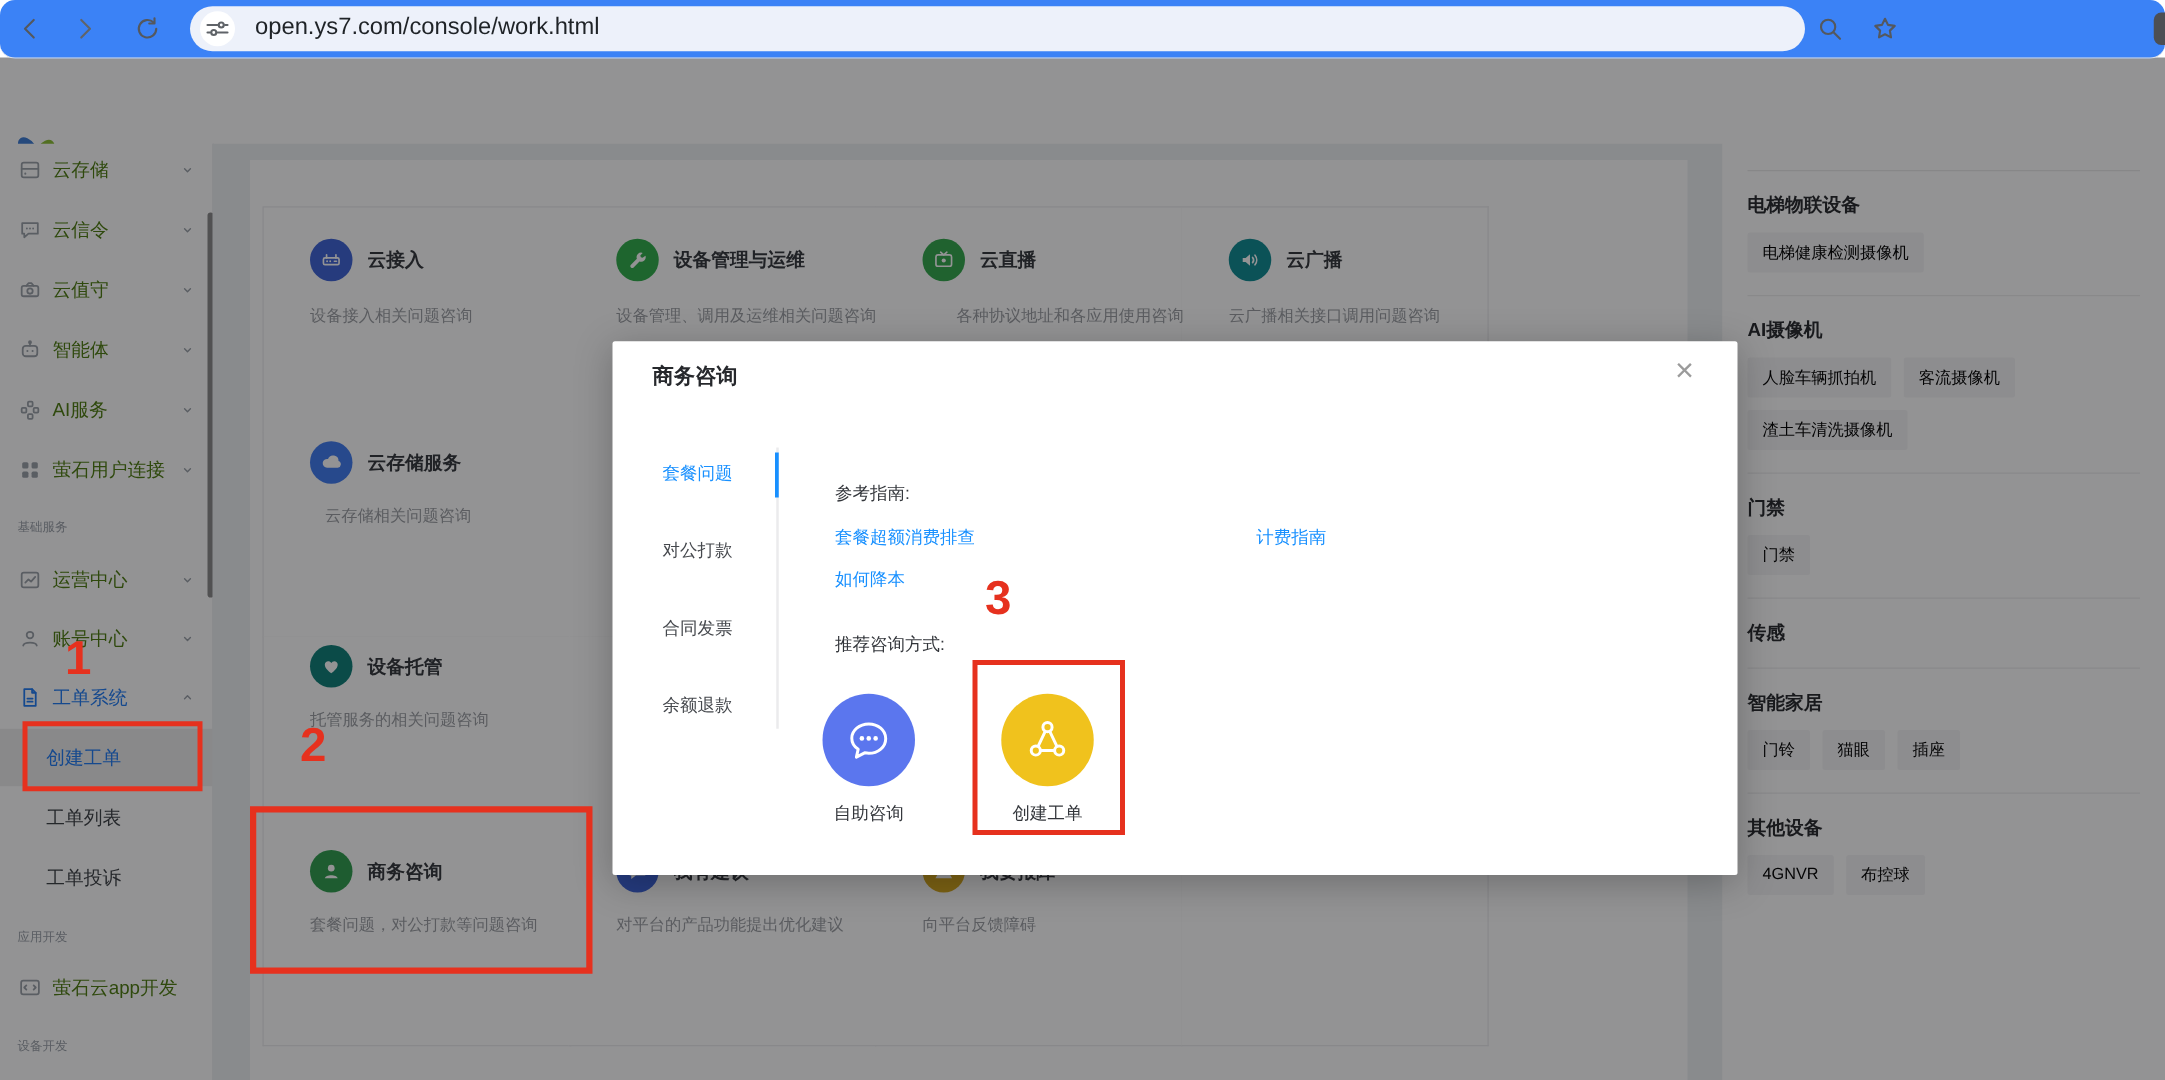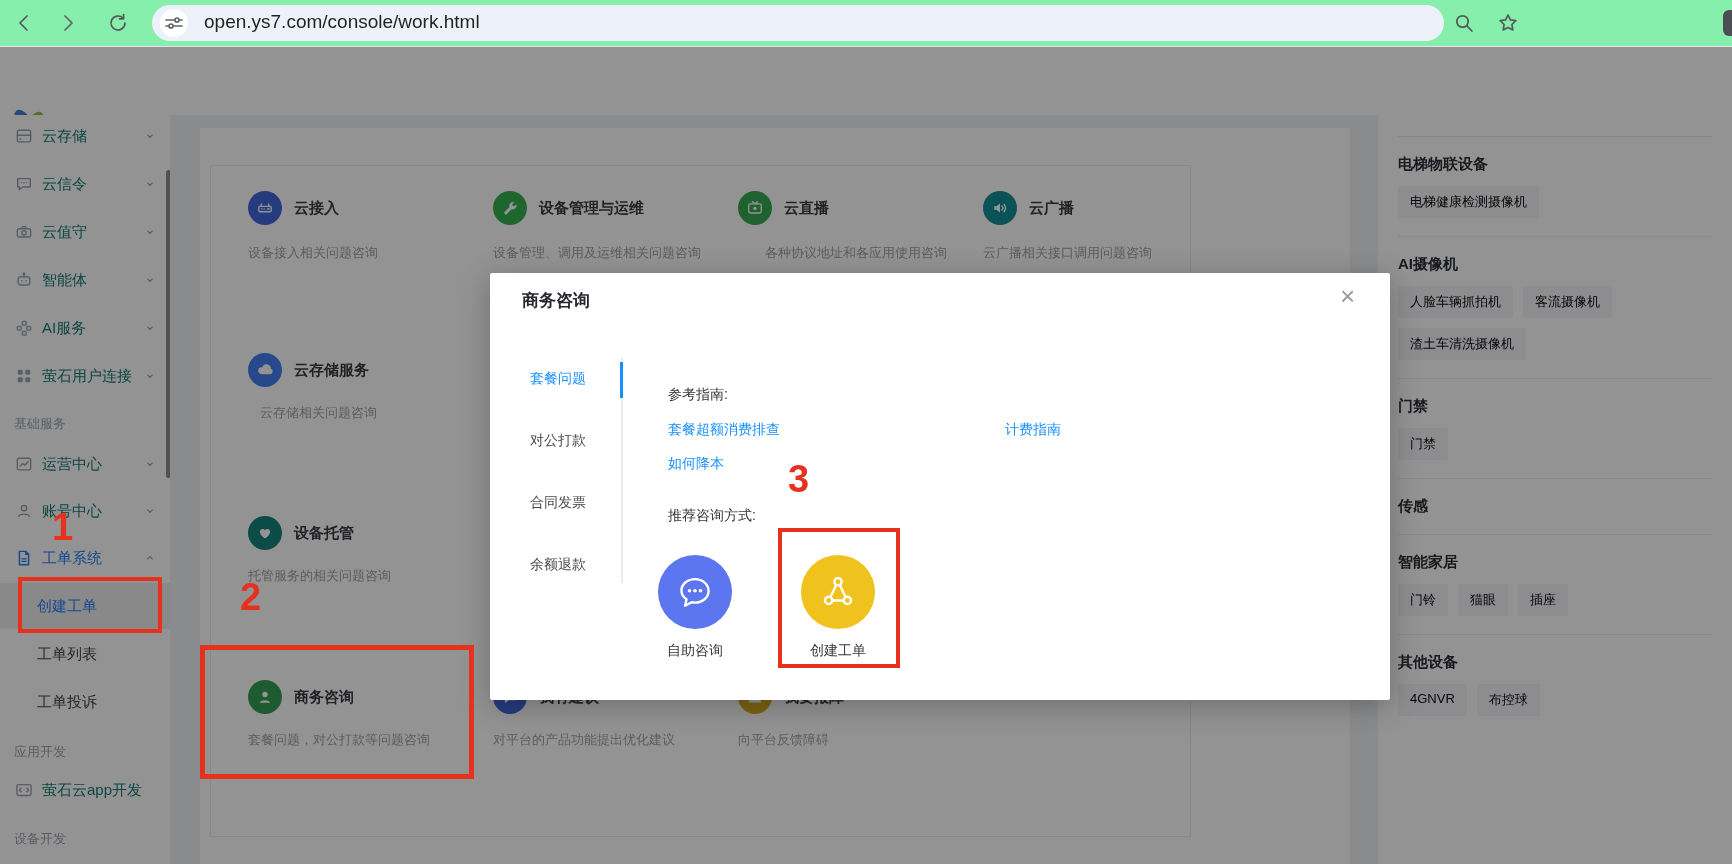--- a/index.html
+++ b/index.html
@@ -1,39 +1,39 @@
 <!DOCTYPE html>
 <html><head>
 <meta charset="utf-8">
 <style>
   html,body{margin:0;padding:0;}
   body{width:1732px;height:864px;position:relative;overflow:hidden;background:#fff;
        font-family:"Liberation Sans","DejaVu Sans",sans-serif;-webkit-font-smoothing:antialiased;}
   .abs{position:absolute;}
   
-  #chrome{left:0;top:0;width:1732px;height:46px;background:#86efac;border-bottom:1px solid #e3e5e8;z-index:80;}
+  #chrome{left:0;top:0;width:1732px;height:46px;background:#3b82f6;border-bottom:1px solid #e3e5e8;z-index:80;border-radius:12px;}
   .chrome-ic{color:#54585e;display:flex;align-items:center;justify-content:center;width:28px;height:28px;}
   #urlbar{left:152px;top:5px;width:1292px;height:36px;background:#edf1fa;border-radius:18px;}
   #tune-circle{left:160px;top:9px;width:28px;height:28px;background:#fff;border-radius:50%;
                display:flex;align-items:center;justify-content:center;color:#5f6368;}
   #url-text{left:204px;top:11px;font-size:19px;color:#1f2327;}
   
   #pageheader{left:0;top:46px;width:1732px;height:69px;background:#fff;}
   #logo{left:13px;top:63px;width:34px;height:40px;}
   .petal{position:absolute;width:13px;height:18px;border-radius:50% 50% 50% 50%/60% 60% 40% 40%;}
   #logo-title{left:54px;top:74px;font-size:20px;color:#32353a;letter-spacing:1px;}
   .hdr-ic{color:#4c5056;}
   .hdr-link{font-size:15px;color:#3a3d42;cursor:pointer;}
   
   #sidebar{left:0;top:115px;width:170px;height:749px;background:#fff;border-right:1px solid #e2e2e2;}
   .sb-row{position:absolute;left:0;width:170px;height:44px;display:flex;align-items:center;cursor:pointer;}
   .sb-ic{position:absolute;left:14px;width:20px;height:20px;color:#9aa0a8;display:flex;align-items:center;}
-  .sb-label{position:absolute;left:42px;font-size:15px;color:#0f766e;}
+  .sb-label{position:absolute;left:42px;font-size:15px;color:#4d7c0f;}
   .sb-chev{position:absolute;right:12px;width:16px;height:16px;color:#9aa0a8;}
-  .sb-section{position:absolute;left:14px;font-size:13px;color:#9aa0a8;}
+  .sb-section{position:absolute;left:14px;font-size:10px;color:#9aa0a8;}
   .sb-sub{position:absolute;left:37px;font-size:15px;color:#3c4045;cursor:pointer;}
   .sb-active-bg{position:absolute;left:0;width:170px;height:46px;background:#ededed;}
   #sb-thumb{left:166px;top:170px;width:5px;height:308px;background:#8a8a8a;border-radius:3px;}
   
   #main-bg{left:170px;top:115px;width:1208px;height:749px;background:#eef0f3;}
   #main-card{left:200px;top:128px;width:1150px;height:736px;background:#fff;}
   .cell{position:absolute;border-right:1px solid #ececee;border-bottom:1px solid #ececee;background:#fff;}
   .cell-first{border-left:1px solid #ececee;}
   .cell-top{border-top:1px solid #ececee;}
   .card-ic{position:absolute;width:34px;height:34px;border-radius:50%;display:flex;align-items:center;justify-content:center;}

